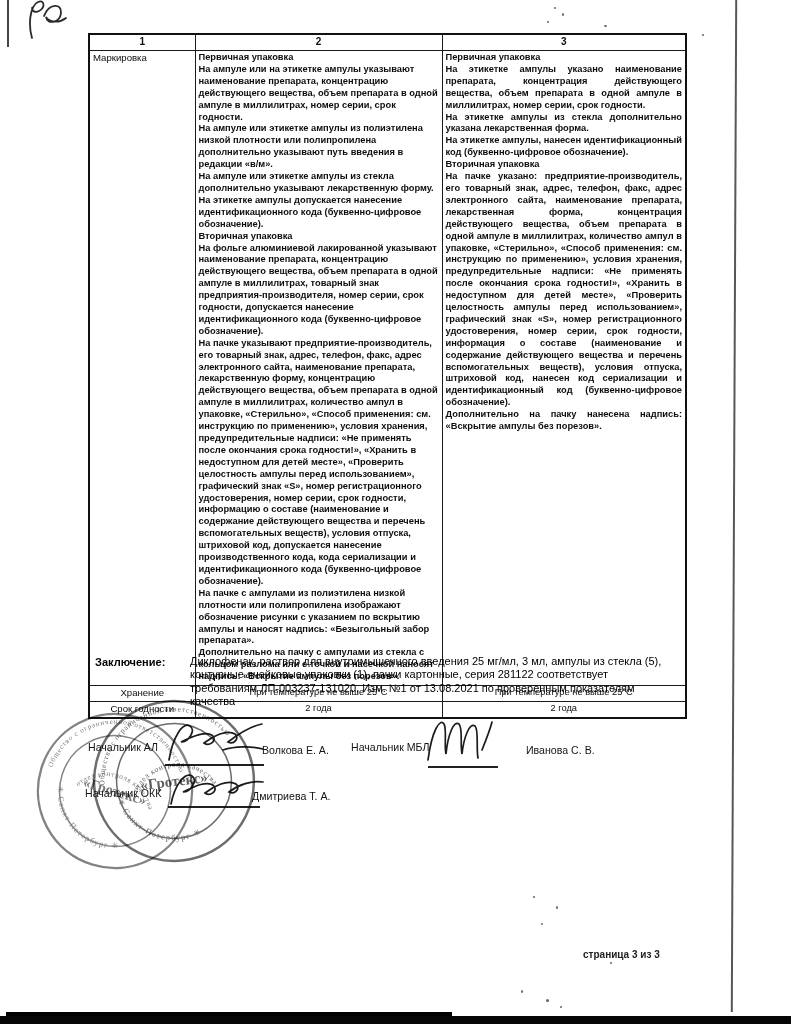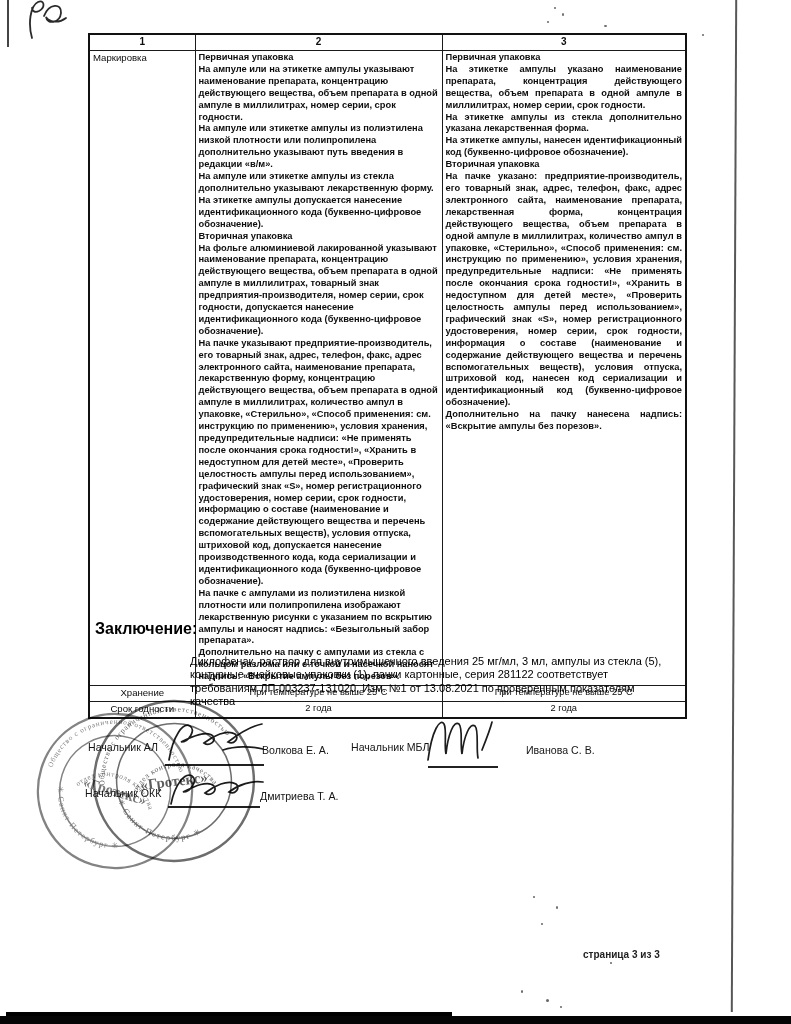--- a/index.html
+++ b/index.html
@@ -19,21 +19,21 @@
   }
   table.doc-table{border:2px solid #111;}
   th.hdr{font-weight:700;font-size:10px;text-align:center;height:12px;padding:0;}
   td.lbl{font-size:9.6px;}
   tr.marking-row td{height:560px;margin-top:45px;}
   tr.small-row td{height:12px;text-align:center;}
   td.just .para{text-align:justify;}
   .para{margin:0;font-weight:bold;}
   
   .conclusion-label{
-    position:absolute;left:95px;top:620px;font-weight:700;font-size:16px;color:#000;
+    position:absolute;left:95px;top:656px;font-weight:700;font-size:11px;color:#000;
   }
   .conclusion-text{
     position:absolute;left:190px;top:655px;width:480px;
     font-size:11px;line-height:13.4px;color:#000;
   }
   
   .sig-label,.sig-name{position:absolute;font-size:10.6px;color:#151515;white-space:nowrap;}
   .sig-line{position:absolute;height:1.6px;background:#222;}
   .autograph{position:absolute;}
   .autograph path{fill:none;stroke:#1c1c1c;stroke-width:1.7;stroke-linecap:round;}
@@ -86,21 +86,21 @@
       <td class="lbl">Маркировка</td>
       <td>
             <div class="para">Первичная упаковка</div>
             <div class="para">На ампуле или на этикетке ампулы указывают наименование препарата, концентрацию действующего вещества, объем препарата в одной ампуле в миллилитрах, номер серии, срок годности.</div>
             <div class="para">На ампуле или этикетке ампулы из полиэтилена низкой плотности или полипропилена дополнительно указывают путь введения в редакции «в/м».</div>
             <div class="para">На ампуле или этикетке ампулы из стекла дополнительно указывают лекарственную форму.</div>
             <div class="para">На этикетке ампулы допускается нанесение идентификационного кода (буквенно-цифровое обозначение).</div>
             <div class="para">Вторичная упаковка</div>
             <div class="para">На фольге алюминиевой лакированной указывают наименование препарата, концентрацию действующего вещества, объем препарата в одной ампуле в миллилитрах, товарный знак предприятия-производителя, номер серии, срок годности, допускается нанесение идентификационного кода (буквенно-цифровое обозначение).</div>
             <div class="para">На пачке указывают предприятие-производитель, его товарный знак, адрес, телефон, факс, адрес электронного сайта, наименование препарата, лекарственную форму, концентрацию действующего вещества, объем препарата в одной ампуле в миллилитрах, количество ампул в упаковке, «Стерильно», «Способ применения: см. инструкцию по применению», условия хранения, предупредительные надписи: «Не применять после окончания срока годности!», «Хранить в недоступном для детей месте», «Проверить целостность ампулы перед использованием», графический знак «S», номер регистрационного удостоверения, номер серии, срок годности, информацию о составе (наименование и содержание действующего вещества и перечень вспомогательных веществ), условия отпуска, штриховой код, допускается нанесение производственного кода, кода сериализации и идентификационного кода (буквенно-цифровое обозначение).</div>
-            <div class="para">На пачке с ампулами из полиэтилена низкой плотности или полипропилена изображают лекарственную рисунки с указанием по вскрытию ампулы и наносят надпись: «Безыгольный забор препарата».</div>
+            <div class="para">На пачке с ампулами из полиэтилена низкой плотности или полипропилена изображают обозначение рисунки с указанием по вскрытию ампулы и наносят надпись: «Безыгольный забор препарата».</div>
             <div class="para">Дополнительно на пачку с ампулами из стекла с кольцом разлома или с точкой и насечкой наносят надпись: «Вскрытие ампулы без порезов».</div>
           </td>
       <td class="just">
             <div class="para">Первичная упаковка</div>
             <div class="para">На этикетке ампулы указано наименование препарата, концентрация действующего вещества, объем препарата в одной ампуле в миллилитрах, номер серии, срок годности.</div>
             <div class="para">На этикетке ампулы из стекла дополнительно указана лекарственная форма.</div>
             <div class="para">На этикетке ампулы, нанесен идентификационный код (буквенно-цифровое обозначение).</div>
             <div class="para">Вторичная упаковка</div>
             <div class="para">На пачке указано: предприятие-производитель, его товарный знак, адрес, телефон, факс, адрес электронного сайта, наименование препарата, лекарственная форма, концентрация действующего вещества, объем препарата в одной ампуле в миллилитрах, количество ампул в упаковке, «Стерильно», «Способ применения: см. инструкцию по применению», условия хранения, предупредительные надписи: «Не применять после окончания срока годности!», «Хранить в недоступном для детей месте», «Проверить целостность ампулы перед использованием», графический знак «S», номер регистрационного удостоверения, номер серии, срок годности, информация о составе (наименование и содержание действующего вещества и перечень вспомогательных веществ), условия отпуска, штриховой код, нанесен код сериализации и идентификационный код (буквенно-цифровое обозначение).</div>
             <div class="para">Дополнительно на пачку нанесена надпись: «Вскрытие ампулы без порезов».</div>
@@ -134,21 +134,21 @@
     <path d="M8 50 C 12 20, 20 8, 24 14 C 27 19, 24 36, 26 44 C 28 24, 34 10, 39 14 C 43 18, 40 34, 42 44 C 44 26, 50 12, 55 16 C 59 20, 56 38, 58 48 M62 40 C 66 30, 70 20, 72 12"></path>
   </svg>
   <div class="sig-line" style="left:428px;top:766px;width:70px;"></div>
   <div class="sig-name" style="left:526px;top:744px;">Иванова С. В.</div>
 
   <div class="sig-label" style="left:85px;top:787px;">Начальник ОКК</div>
   <svg class="autograph" style="left:166px;top:768px;" width="100" height="44" viewBox="0 0 100 44">
     <path d="M5 36 C 9 16, 19 4, 26 8 C 32 12, 25 24, 17 24 C 29 18, 42 12, 48 18 C 52 23, 44 29, 39 25 C 48 18, 62 11, 70 16 C 75 20, 69 27, 63 24 C 72 17, 86 12, 97 14"></path>
   </svg>
   <div class="sig-line" style="left:168px;top:806px;width:92px;"></div>
-  <div class="sig-name" style="left:252px;top:790px;margin-left:8px;">Дмитриева Т. А.</div>
+  <div class="sig-name" style="left:252px;top:790px;">Дмитриева Т. А.</div>
 
   <svg class="stamp stamp-a" width="162" height="162" viewBox="0 0 164 164">
     <defs>
       <path id="sa-top" d="M 14,82 A 68,68 0 1 1 150,82"></path>
       <path id="sa-bot" d="M 24,82 A 58,58 0 0 0 140,82"></path>
       <path id="sa-in" d="M 42,94 A 44,44 0 0 1 122,94"></path>
     </defs>
     <circle cx="82" cy="82" r="78" class="st-ring"></circle>
     <circle cx="82" cy="82" r="56" class="st-ring thin"></circle>
     <text class="st-text"><textPath href="#sa-top" startOffset="4">Общество с ограниченной ответственностью</textPath></text>

